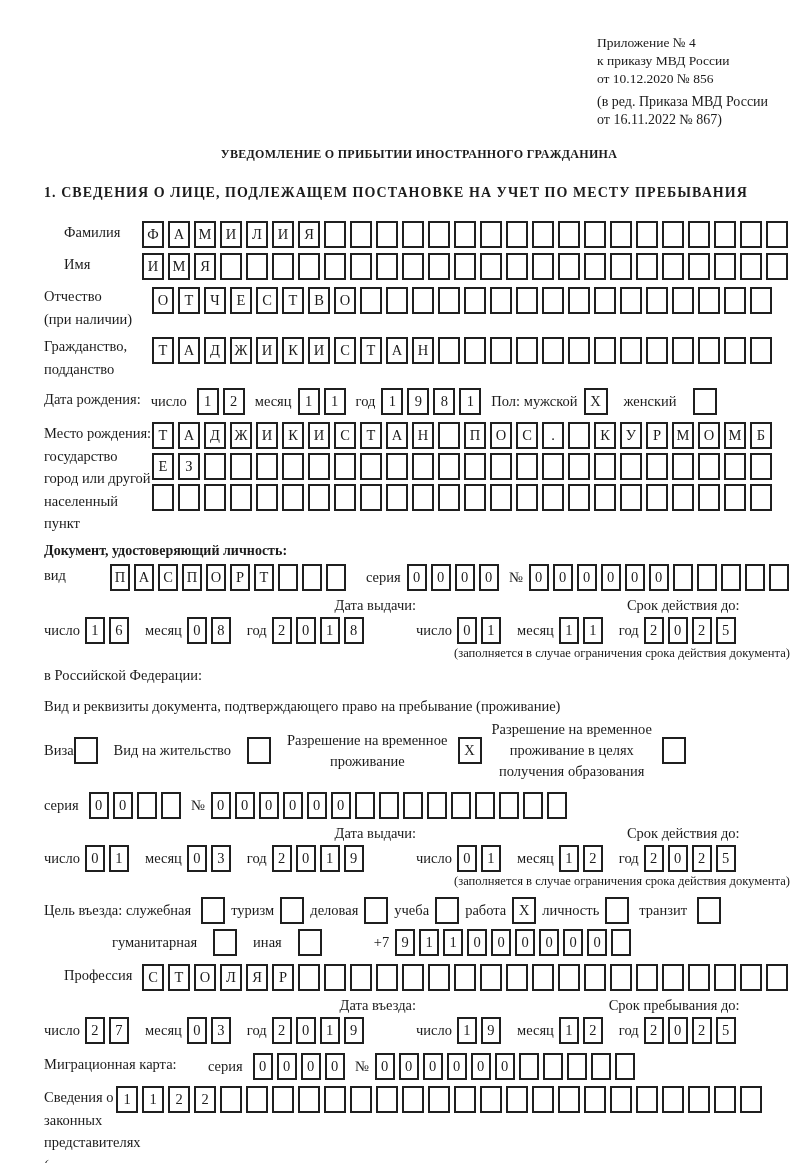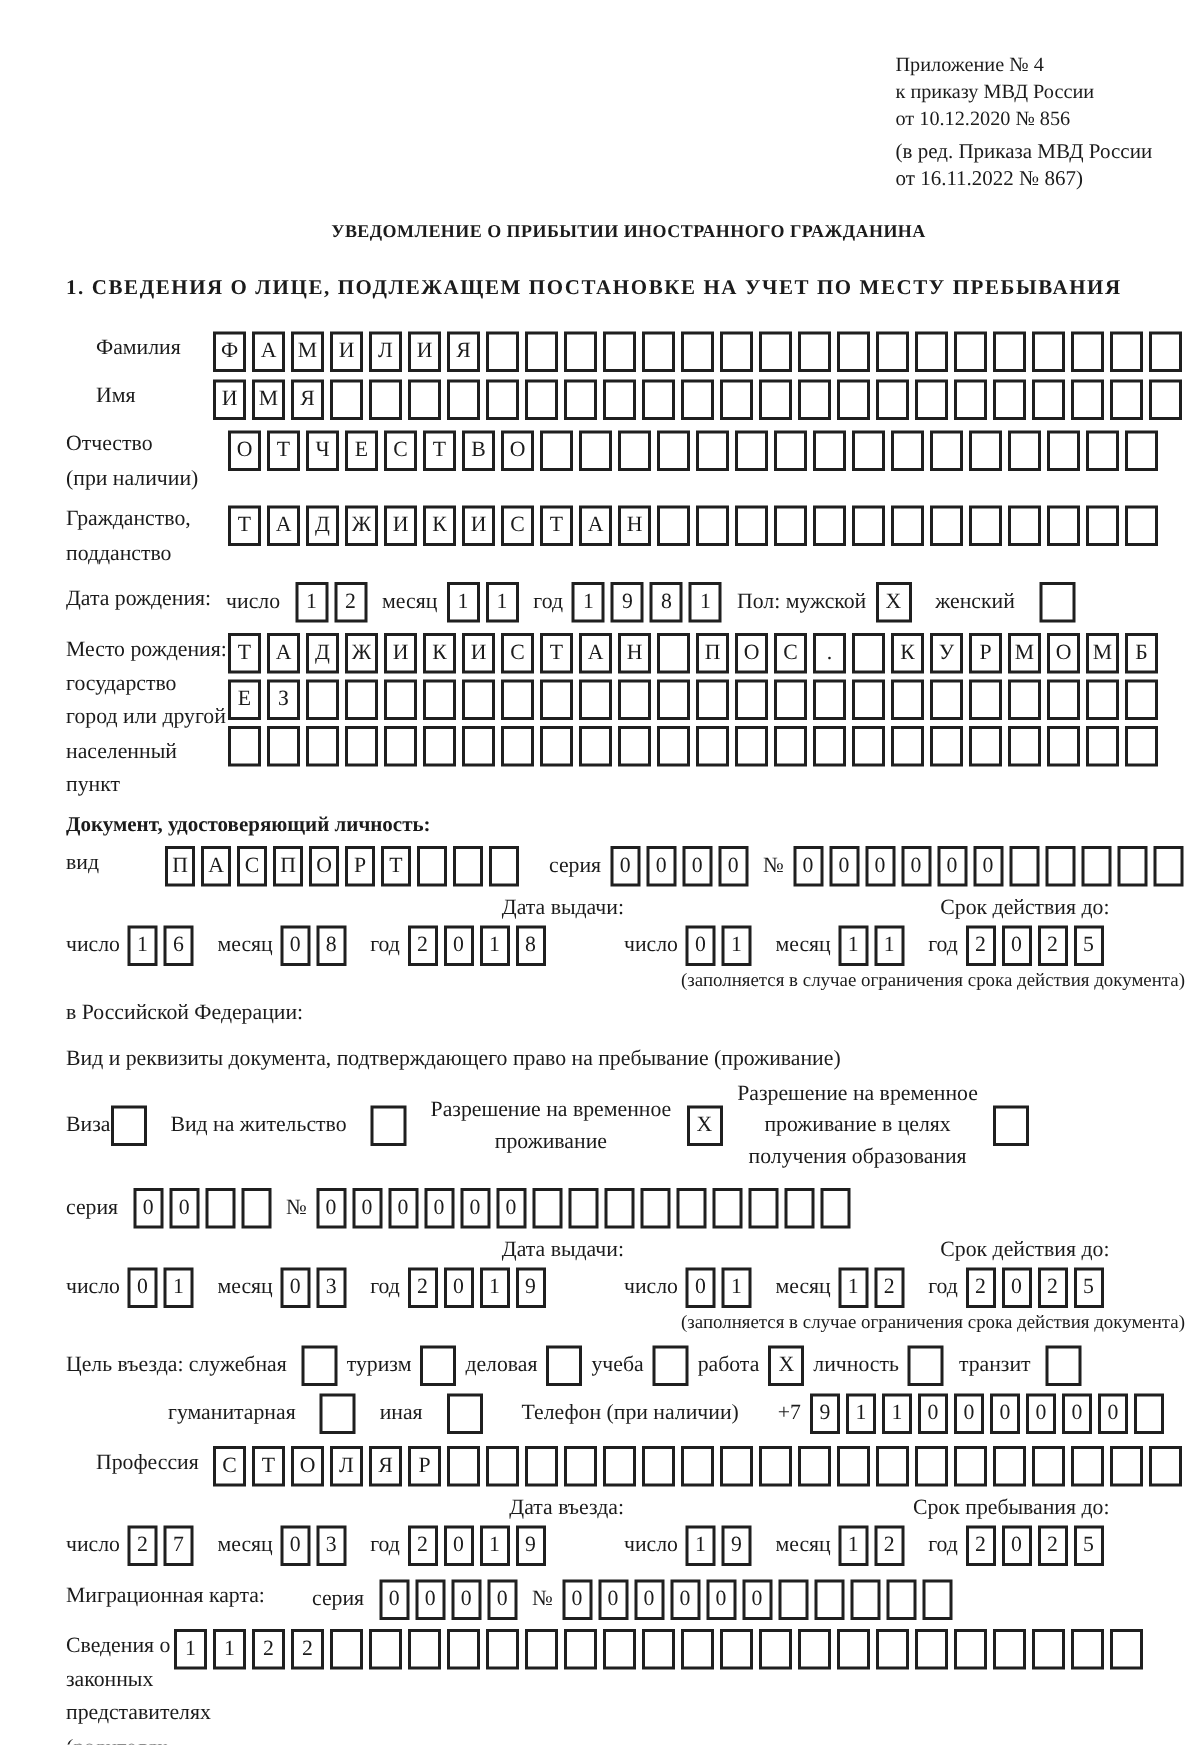--- a/index.html
+++ b/index.html
@@ -583,21 +583,20 @@
     <span class="cells cb">
         <span class="cell"></span>
       </span>
       <span class="gap16"></span>
     <span class="sub">иная</span>
       <span class="gap16"></span>
     <span class="cells cb">
         <span class="cell"></span>
       </span>
       <span class="gap26"></span>
-    <span class="sub">Телефон (при наличии)</span>
       <span class="gap26"></span>
     <span class="sub">+7</span>
       <span class="gap6"></span>
     <span class="cells sm">
         <span class="cell">9</span>
         <span class="cell">1</span>
         <span class="cell">1</span>
         <span class="cell">0</span>
         <span class="cell">0</span>
         <span class="cell">0</span>

